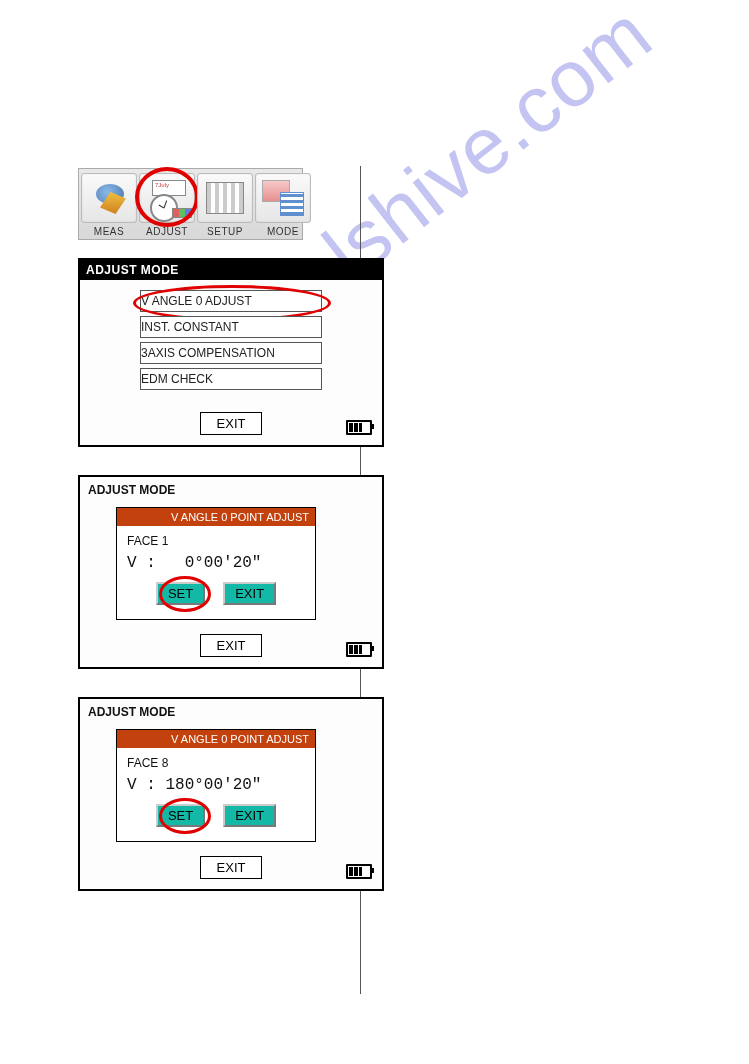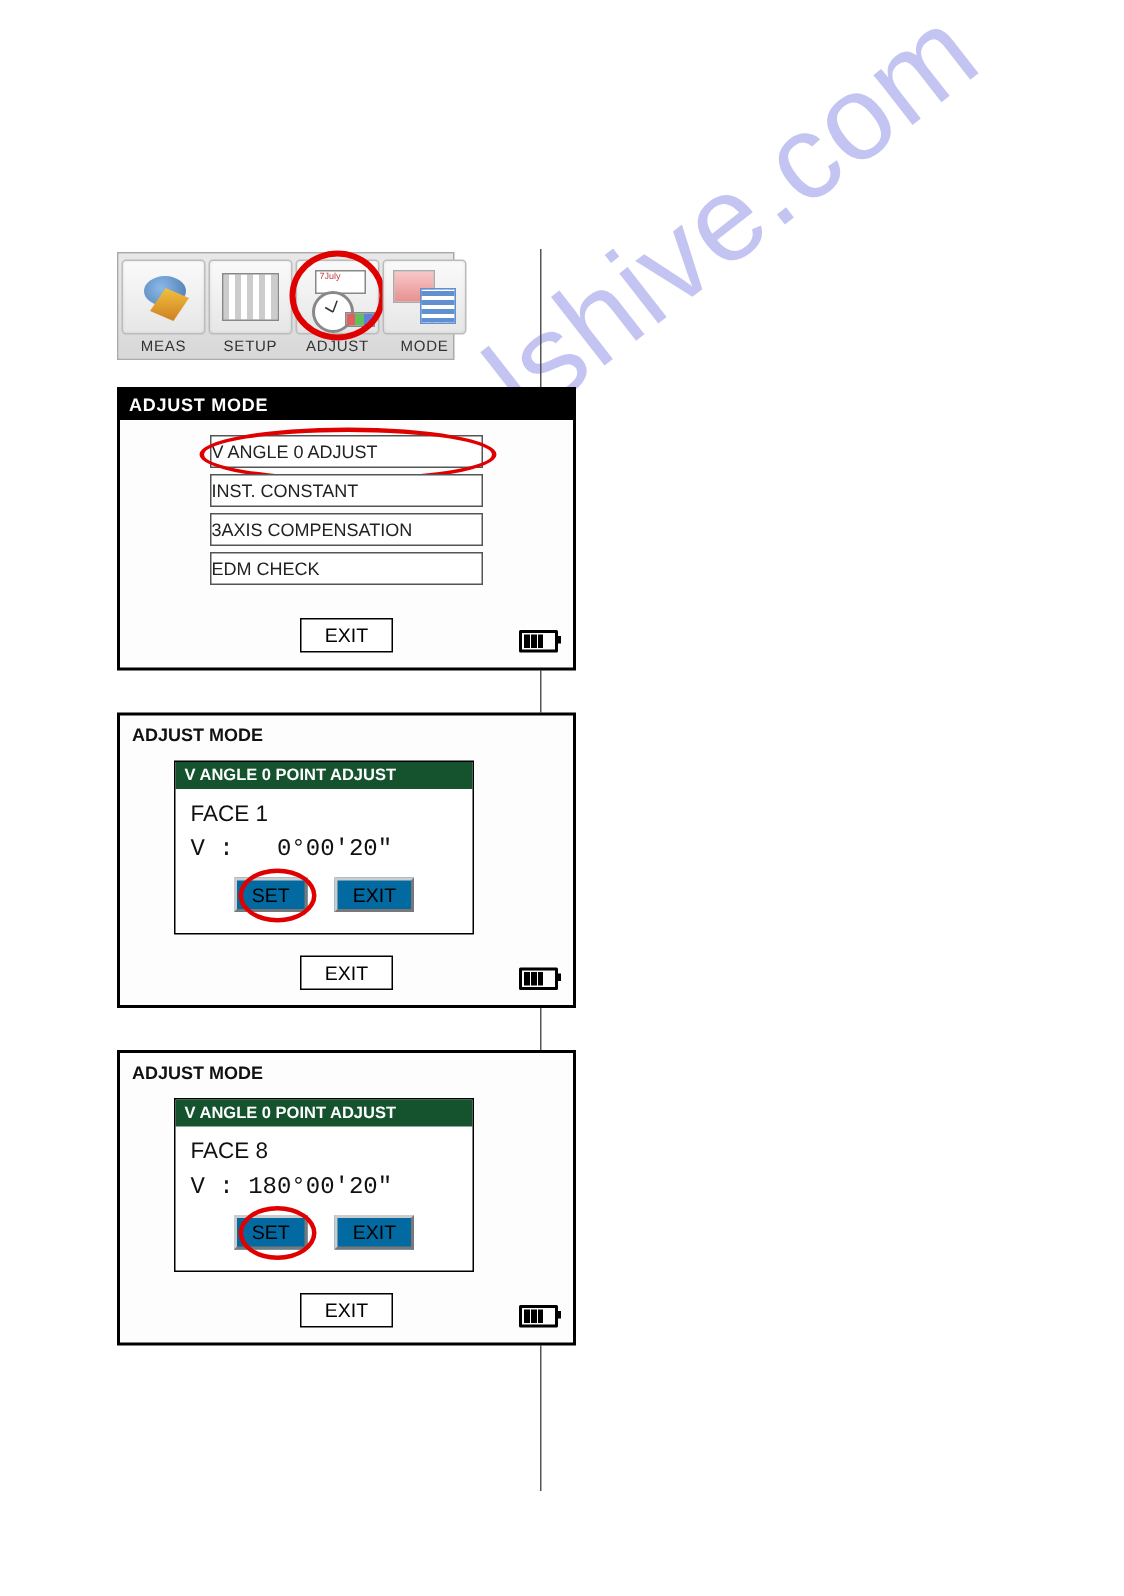--- a/index.html
+++ b/index.html
@@ -212,21 +212,21 @@
   .btn {
     border: 1px solid #000;
     background: #fff;
     font-size: 13px;
     padding: 3px 16px;
     cursor: pointer;
     font-family: inherit;
   }
   .btn-3d {
     border: 2px outset #ccc;
-    background: #0369a1;
+    background: #14b8a6;
     padding: 2px 10px;
     font-size: 13px;
     cursor: pointer;
   }
   .battery {
     position: absolute;
     right: 10px;
     bottom: 10px;
     width: 22px;
     height: 11px;
@@ -248,33 +248,34 @@
 
   
   .inner-dialog {
     margin: 8px 18px 0 36px;
     border: 1px solid #000;
     background: #fff;
     width: 200px;
     box-sizing: border-box;
   }
   .inner-title {
-    background: #14532d;
+    background: #c2410c;
     color: #fff;
     font-size: 11px;
-    font-weight: bold;
+    font-weight: normal;
     padding: 3px 6px;
+    text-align: right;
   }
   .inner-body {
     padding: 8px 10px 6px 10px;
     font-size: 14px;
     color: #111;
   }
   .face-label {
-    font-size: 15px;
+    font-size: 12px;
     margin-bottom: 6px;
   }
   .vline {
     font-family: "Courier New", monospace;
     font-size: 16px;
     margin-bottom: 10px;
     white-space: pre;
   }
   .inner-btnrow {
     display: flex;
@@ -298,37 +299,37 @@
   <div class="divider"></div>
 
   <div class="left-col">
 
     <div class="toolbar">
       <div class="tool-item">
         <div class="tool-icon">
             <div class="icon-meas"></div>
           </div>
         <div class="tool-label">MEAS</div>
-      </div>
-      <div class="tool-item">
-        <div class="tool-icon">
-            <div class="icon-setup"></div>
-          </div>
-        <div class="tool-label">SETUP</div>
       </div>
       <div class="tool-item">
         <div class="tool-icon">
           <div class="icon-adjust">
               <div class="cal"></div>
               <div class="clock"></div>
               <div class="strip"></div>
             </div>
         </div>
         <div class="circle-red circle-adj"></div>
         <div class="tool-label">ADJUST</div>
+      </div>
+      <div class="tool-item">
+        <div class="tool-icon">
+            <div class="icon-setup"></div>
+          </div>
+        <div class="tool-label">SETUP</div>
       </div>
       <div class="tool-item">
         <div class="tool-icon">
             <div class="icon-prog"></div>
           </div>
         <div class="tool-label">MODE</div>
       </div>
     </div>
 
     <div class="panel">

